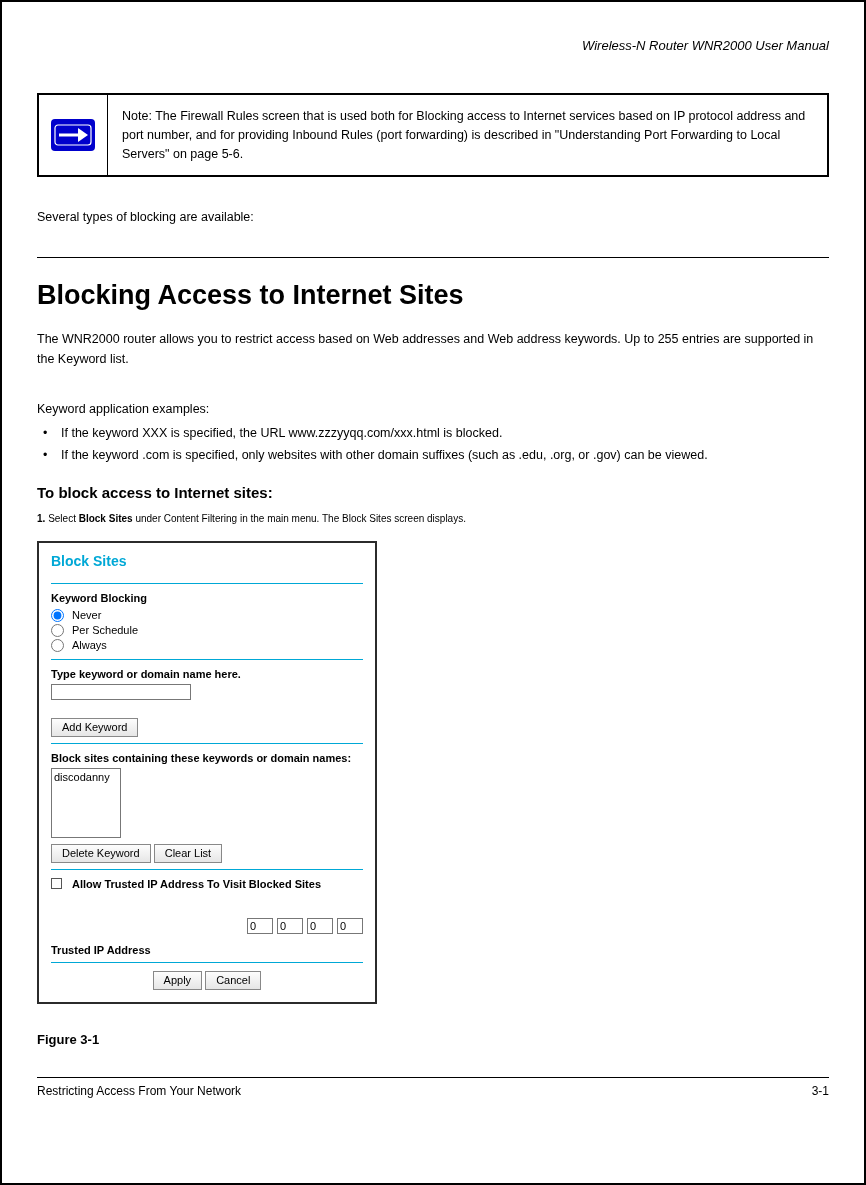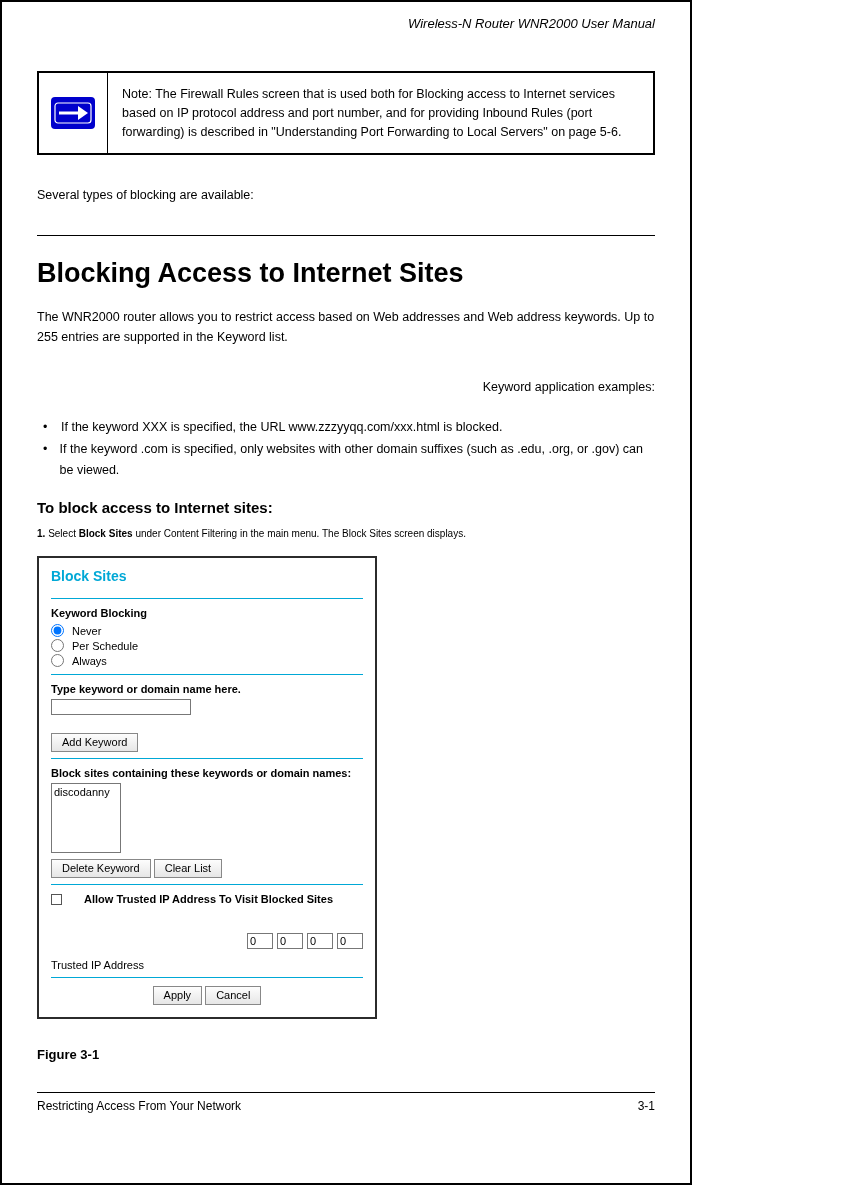--- a/index.html
+++ b/index.html
@@ -4,23 +4,23 @@
 <style>
   * { box-sizing: border-box; }
   body {
     margin: 0;
     padding: 0;
     font-family: Arial, Helvetica, sans-serif;
     background: #fff;
     width: 866px;
   }
   .page {
-    width: 692px;
+    width: 866px;
     border: 2px solid #000;
-    padding: 14px 35px 20px 35px;
+    padding: 36px 35px 20px 35px;
     min-height: 1185px;
     position: relative;
   }
   .header-right {
     text-align: right;
     font-style: italic;
     font-size: 13px;
     margin-bottom: 40px;
   }
   .note-box {
@@ -127,23 +127,23 @@
     width: 70px;
     height: 70px;
     border: 1px solid #777;
     background: #fff;
     font-size: 11px;
     padding: 2px;
     overflow: auto;
     margin-top: 4px;
     margin-bottom: 6px;
   }
-  .trusted-row { display:flex; align-items:center; gap:18px; font-size:11px; margin-top:2px;}
+  .trusted-row { display:flex; align-items:center; gap:6px; font-size:11px; margin-top:2px;}
   .ip-row { display:flex; align-items:center; justify-content:space-between; font-size:11px; margin-top:6px;}
-  .ip-row .label { font-weight: normal; margin-top: 48px; }
+  .ip-row .label { font-weight: bold; margin-top: 48px; }
   .ip-fields { display:flex; gap:4px; }
   .ip-fields input { width: 26px; text-align:left; }
   .panel-footer { text-align:center; margin-top:8px; }
   .figcap { font-size: 13px; margin-bottom: 30px; }
 
   .bottom-rule {
     border: none;
     border-top: 1.5px solid #000;
     margin: 0;
   }
@@ -181,21 +181,21 @@
     </div>
   </div>
 
   <div class="body-para">Several types of blocking are available:</div>
 
   <hr class="section-rule">
 
   <div class="h2">Blocking Access to Internet Sites</div>
 
   <div class="body-para">The WNR2000 router allows you to restrict access based on Web addresses and Web address keywords. Up to 255 entries are supported in the Keyword list.</div>
-  <div class="body-para" style="margin-bottom:20px;text-align:right;">Keyword application examples:</div>
+  <div class="body-para" style="margin-bottom:4px;">Keyword application examples:</div>
 
   <div class="bullets">
     <div class="row">
       <div class="dot">•</div>
       <div>If the keyword XXX is specified, the URL www.zzzyyqq.com/xxx.html is blocked.</div>
     </div>
     <div class="row">
       <div class="dot">•</div>
       <div>If the keyword .com is specified, only websites with other domain suffixes (such as .edu, .org, or .gov) can be viewed.</div>
     </div>

